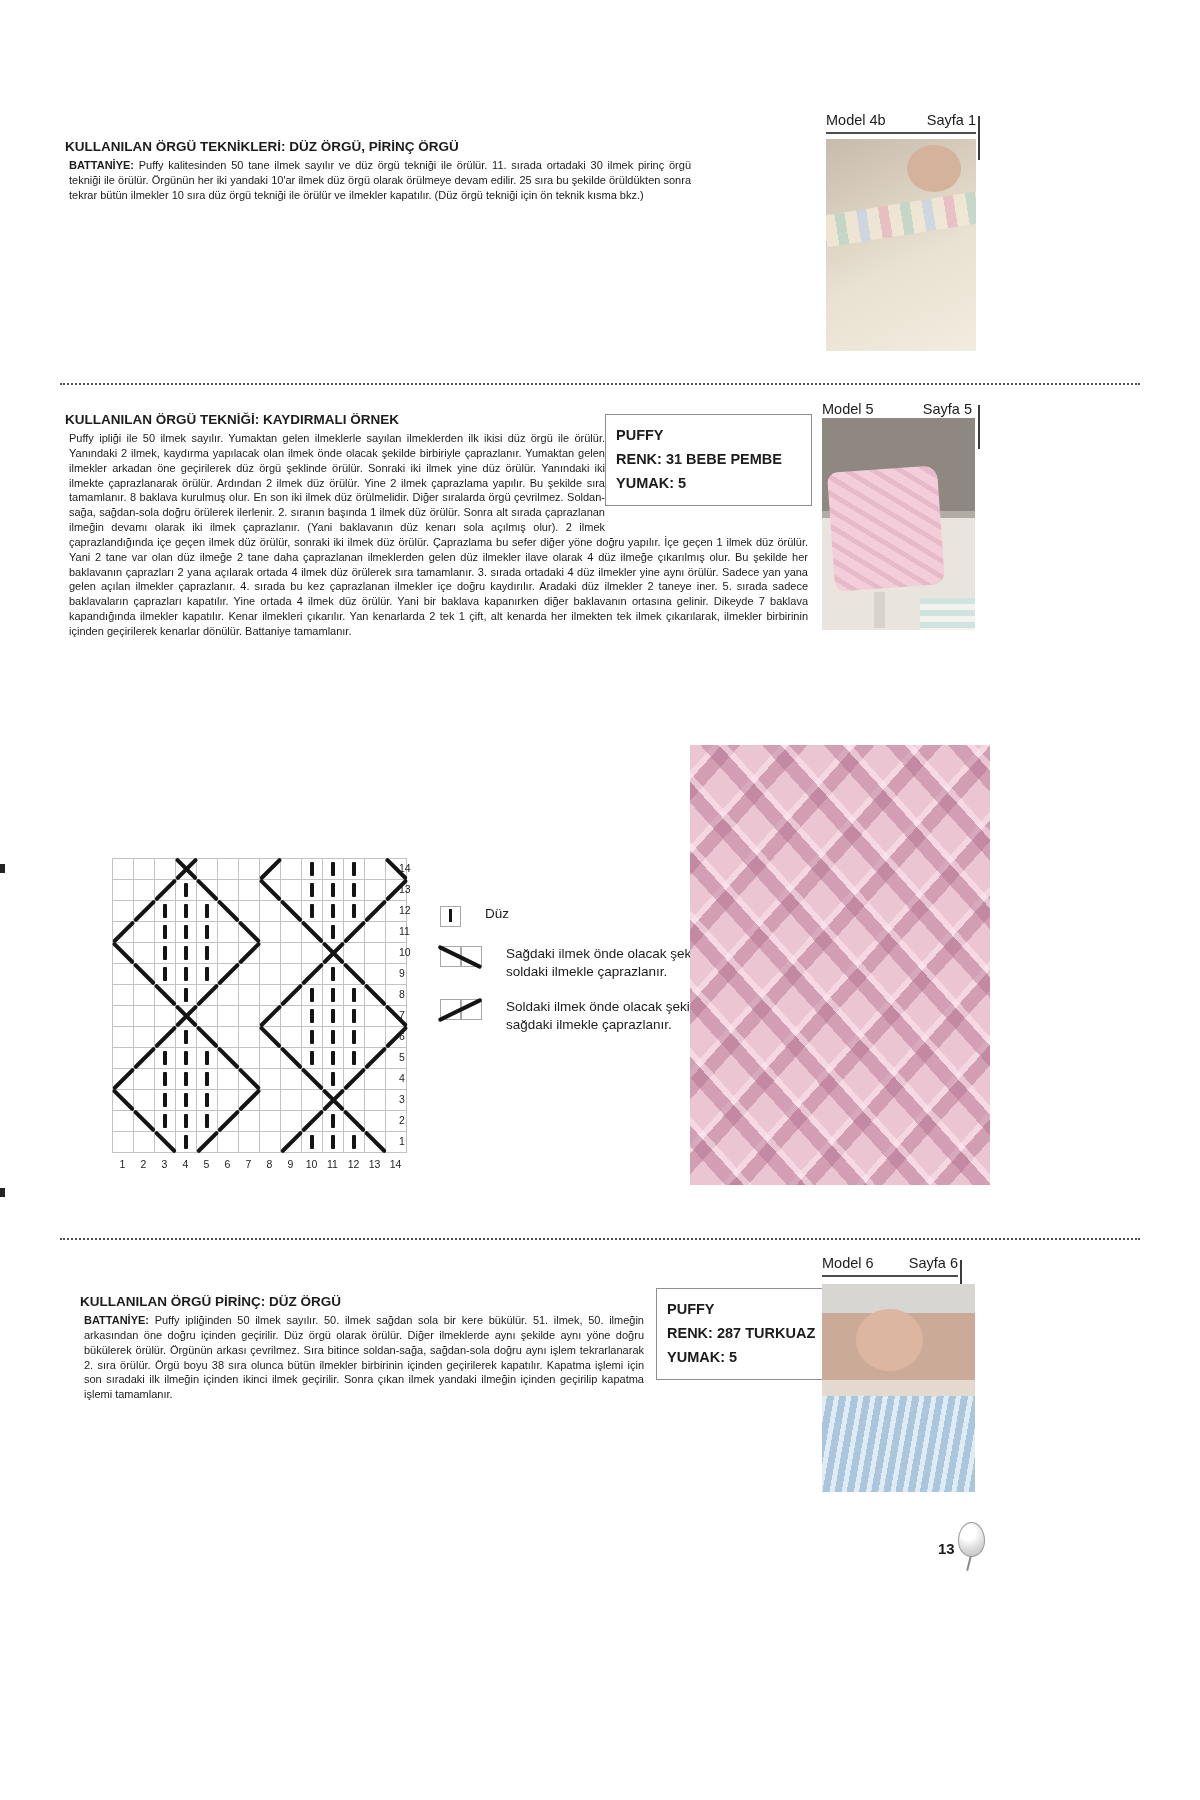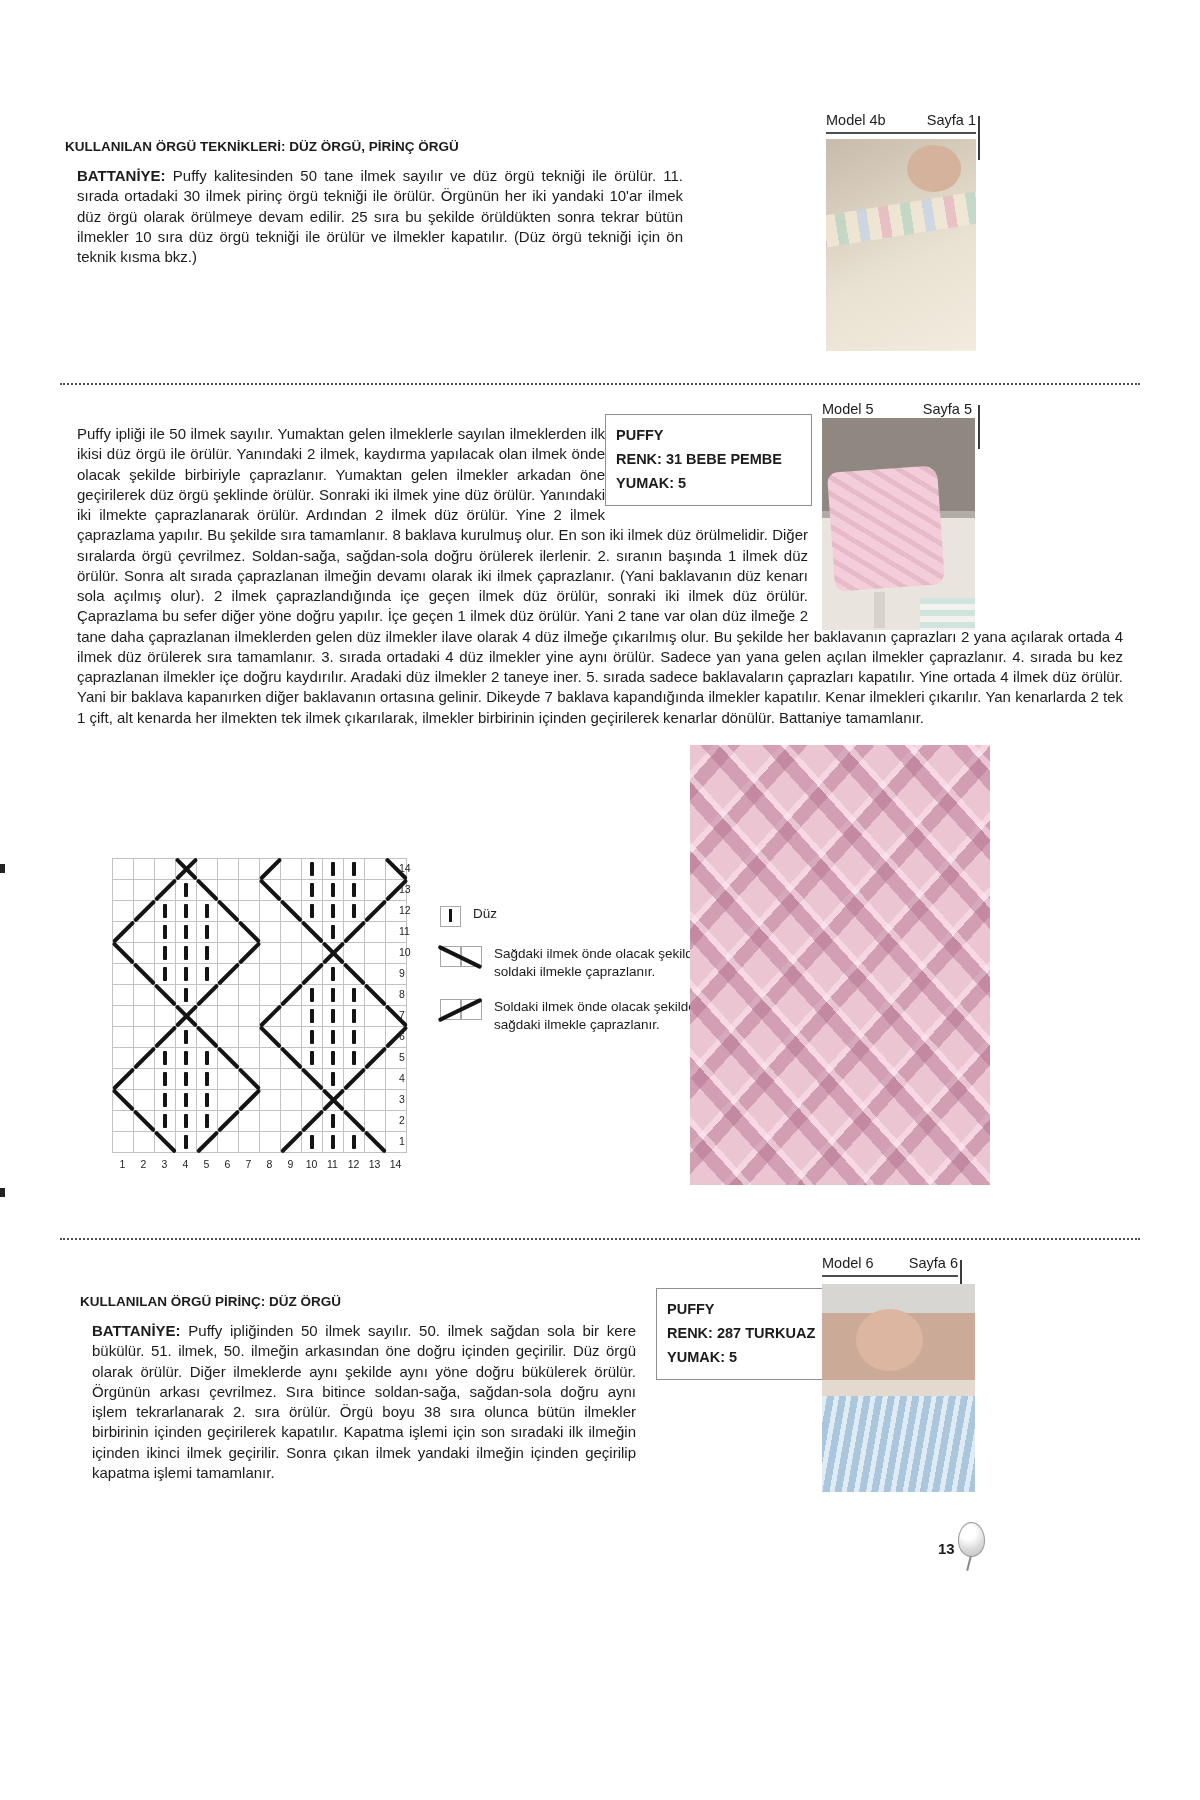--- a/index.html
+++ b/index.html
@@ -1,21 +1,21 @@
 <!DOCTYPE html>
 <html><head>
 <meta charset="utf-8">
 <style>
   html,body{margin:0;padding:0;background:#d9d9d9;}
   #page{position:relative;width:1200px;height:1800px;margin:0 auto;background:#ffffff;
         font-family:"Liberation Sans",sans-serif;color:#1c1c1c;overflow:hidden;}
 
   .sec{position:absolute;}
   .sec-heading{font-weight:bold;font-size:13.5px;margin:0 0 3px 0;}
-  .para{font-size:15px;line-height:1.35;text-align:justify;margin:12px;}
+  .para{font-size:11px;line-height:1.35;text-align:justify;margin:4px;}
   .para .lead{font-weight:bold;}
 
   .yarn-box{position:absolute;border:1px solid #8f8f8f;padding:9px 10px;
             font-weight:bold;font-size:14.5px;line-height:1.65;background:#fff;}
 
   .model-header{position:absolute;display:flex;justify-content:space-between;
                 font-size:14.5px;border-bottom:2px solid #4d4d4d;padding-bottom:4px;}
 
   .vtick{position:absolute;width:1.5px;background:#3c3c3c;}
   .edgemark{position:absolute;left:0;width:5px;height:9px;background:#222;}
@@ -64,21 +64,21 @@
   .cell .diag{position:absolute;left:-4px;top:50%;width:29px;height:3.5px;margin-top:-1.8px;background:#141414;border-radius:2px;}
   .cell .diag.b{transform:rotate(45deg);}
   .cell .diag.f{transform:rotate(-45deg);}
   .rowlabels{position:absolute;left:302px;top:0;display:flex;flex-direction:column;}
   .rowlabels span{height:21px;line-height:21px;font-size:10.5px;padding-left:9px;}
   .collabels{display:flex;margin-top:5px;}
   .collabels span{width:21px;text-align:center;font-size:10.5px;}
 
   
   .legend{position:absolute;left:440px;top:905px;}
-  .legend-item{display:flex;gap:12px;align-items:flex-start;margin-bottom:18px;}
+  .legend-item{display:flex;gap:24px;align-items:flex-start;margin-bottom:18px;}
   .ltext{width:218px;font-size:13.5px;line-height:1.3;}
   .sym{display:inline-flex;position:relative;margin-top:1px;}
   .sbox{width:19px;height:19px;border:1px solid #a8a8a8;position:relative;background:#fff;}
   .sbar{position:absolute;left:50%;top:2px;width:3.5px;height:13px;margin-left:-1.8px;background:#141414;}
   .sline{position:absolute;left:-4px;top:50%;width:48px;height:3.5px;margin-top:-1.8px;background:#141414;border-radius:2px;}
   .sline.back{transform:rotate(26deg);}
   .sline.fwd{transform:rotate(-26deg);}
 
   .pagenum{position:absolute;left:938px;top:1540px;font-size:15px;font-weight:bold;}
   .balloon{position:absolute;left:958px;top:1522px;width:25px;height:33px;
@@ -106,20 +106,21 @@
   <div class="photo photo1">
     <div class="head"></div>
     <div class="stripes"></div>
   </div>
 
   <div class="dotsep" style="top:383px;"></div>
 
   <div class="sec" style="left:65px;top:412px;width:1070px;">
     <div class="float-a"></div>
     <div class="float-b"></div>
+    <div class="sec-heading">KULLANILAN ÖRGÜ TEKNİĞİ: KAYDIRMALI ÖRNEK</div>
     <p class="para"><span>Puffy ipliği ile 50 ilmek sayılır. Yumaktan gelen ilmeklerle sayılan ilmeklerden ilk ikisi düz örgü ile örülür. Yanındaki 2 ilmek, kaydırma yapılacak olan ilmek önde olacak şekilde birbiriyle çaprazlanır. Yumaktan gelen ilmekler arkadan öne geçirilerek düz örgü şeklinde örülür. Sonraki iki ilmek yine düz örülür. Yanındaki iki ilmekte çaprazlanarak örülür. Ardından 2 ilmek düz örülür. Yine 2 ilmek çaprazlama yapılır. Bu şekilde sıra tamamlanır. 8 baklava kurulmuş olur. En son iki ilmek düz örülmelidir. Diğer sıralarda örgü çevrilmez. Soldan-sağa, sağdan-sola doğru örülerek ilerlenir. 2. sıranın başında 1 ilmek düz örülür. Sonra alt sırada çaprazlanan ilmeğin devamı olarak iki ilmek çaprazlanır. (Yani baklavanın düz kenarı sola açılmış olur). 2 ilmek çaprazlandığında içe geçen ilmek düz örülür, sonraki iki ilmek düz örülür. Çaprazlama bu sefer diğer yöne doğru yapılır. İçe geçen 1 ilmek düz örülür. Yani 2 tane var olan düz ilmeğe 2 tane daha çaprazlanan ilmeklerden gelen düz ilmekler ilave olarak 4 düz ilmeğe çıkarılmış olur. Bu şekilde her baklavanın çaprazları 2 yana açılarak ortada 4 ilmek düz örülerek sıra tamamlanır. 3. sırada ortadaki 4 düz ilmekler yine aynı örülür. Sadece yan yana gelen açılan ilmekler çaprazlanır. 4. sırada bu kez çaprazlanan ilmekler içe doğru kaydırılır. Aradaki düz ilmekler 2 taneye iner. 5. sırada sadece baklavaların çaprazları kapatılır. Yine ortada 4 ilmek düz örülür. Yani bir baklava kapanırken diğer baklavanın ortasına gelinir. Dikeyde 7 baklava kapandığında ilmekler kapatılır. Kenar ilmekleri çıkarılır. Yan kenarlarda 2 tek 1 çift, alt kenarda her ilmekten tek ilmek çıkarılarak, ilmekler birbirinin içinden geçirilerek kenarlar dönülür. Battaniye tamamlanır.</span></p>
   </div>
 
   <div class="yarn-box" style="left:605px;top:414px;width:185px;">
     <div>PUFFY</div>
     <div>RENK: 31 BEBE PEMBE</div>
     <div>YUMAK: 5</div>
   </div>
 
   <div class="model-header" style="left:822px;top:401px;width:150px;">

